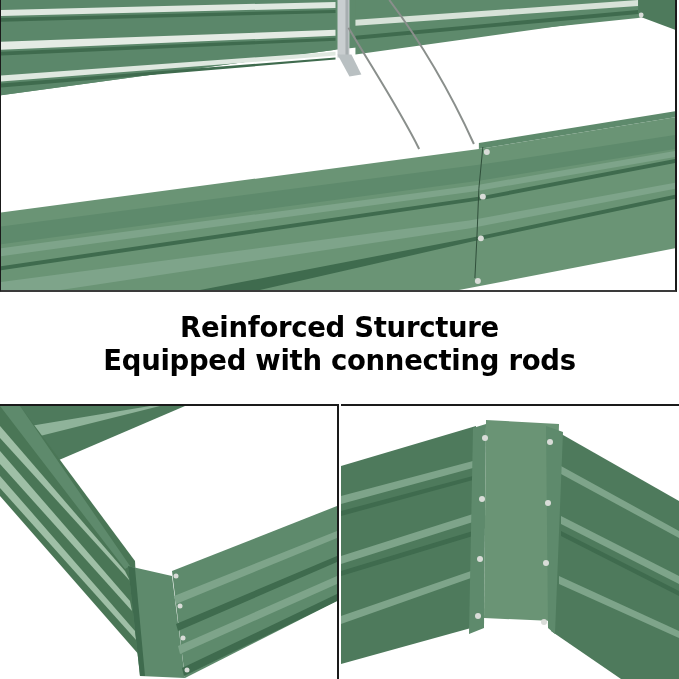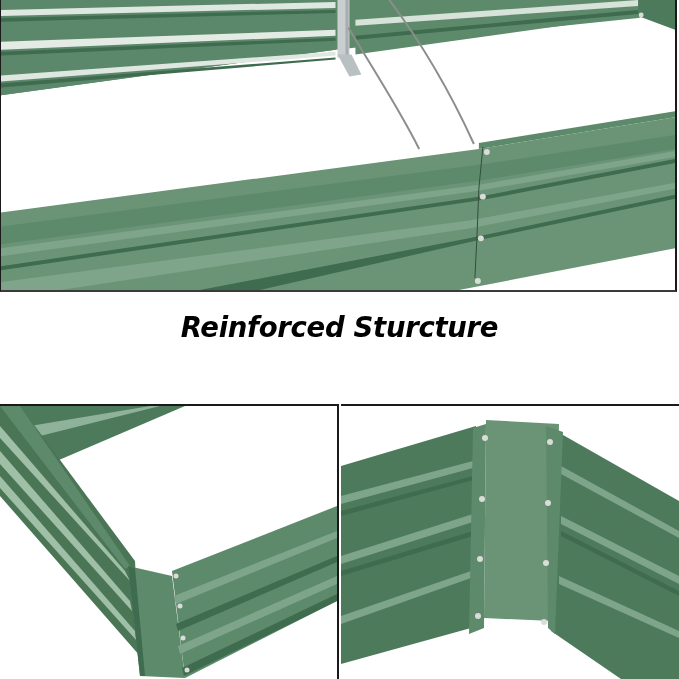--- a/index.html
+++ b/index.html
@@ -2,21 +2,21 @@
 <html><head>
   <meta charset="utf-8">
   <style>
     html, body { margin: 0; padding: 0; background: #ffffff; }
     body { width: 679px; height: 679px; position: relative; overflow: hidden; font-family: "DejaVu Sans", sans-serif; }
     .panel { position: absolute; overflow: hidden; background: #ffffff; }
     .panel svg { display: block; width: 100%; height: 100%; }
     #top-photo { left: 0; top: 0; width: 677px; height: 292px; border-right: 2px solid #1a1a1a; border-bottom: 2px solid #3a3a3a; border-left: 1px solid #1a1a1a; box-sizing: border-box; }
     #caption { position: absolute; left: 0; top: 300px; width: 679px; height: 96px; text-align: center; }
     .caption-line { display: block; font-family: "DejaVu Sans", sans-serif; font-weight: bold; color: #000000; font-size: 27.5px; line-height: 33px; letter-spacing: -0.3px; }
-    .caption-line.first { margin-top: 11px; font-style: italic; }
+    .caption-line.first { margin-top: 11px; }
     #bottom-left { left: 0; top: 404px; width: 339px; height: 275px; border-top: 2px solid #1a1a1a; border-right: 2px solid #1a1a1a; box-sizing: border-box; }
     #bottom-right { left: 341px; top: 404px; width: 338px; height: 275px; border-top: 2px solid #1a1a1a; box-sizing: border-box; }
   </style>
 </head>
 <body>
 
 <div class="panel" id="top-photo">
   <svg viewBox="0 0 677 292" preserveAspectRatio="none">
 
     <polygon points="0,0 677,0 677,8 640,18 336,50 0,96" fill="#5e8a6c"></polygon>
@@ -55,20 +55,21 @@
     <circle cx="488" cy="153" r="3" fill="#d9dcd8"></circle>
     <circle cx="484" cy="198" r="3" fill="#d9dcd8"></circle>
     <circle cx="482" cy="240" r="3" fill="#d9dcd8"></circle>
     <circle cx="479" cy="283" r="3" fill="#d9dcd8"></circle>
     <circle cx="643" cy="15" r="2.5" fill="#d9dcd8"></circle>
   </svg>
 </div>
 
 <div id="caption">
   <span class="caption-line first">Reinforced Sturcture</span>
+  <span class="caption-line">Equipped with connecting rods</span>
 </div>
 
 <div class="panel" id="bottom-left">
   <svg viewBox="0 0 337 273" preserveAspectRatio="none">
 
     <polygon points="20,0 185,0 45,60 20,60" fill="#4e7a5c"></polygon>
     <polygon points="30,20 150,0 160,0 40,30" fill="#8fb39a"></polygon>
 
     <polygon points="0,0 20,0 135,155 140,250 0,90" fill="#4a7656"></polygon>
     <polygon points="0,20 125,165 130,175 0,32" fill="#9fbfa6"></polygon>

